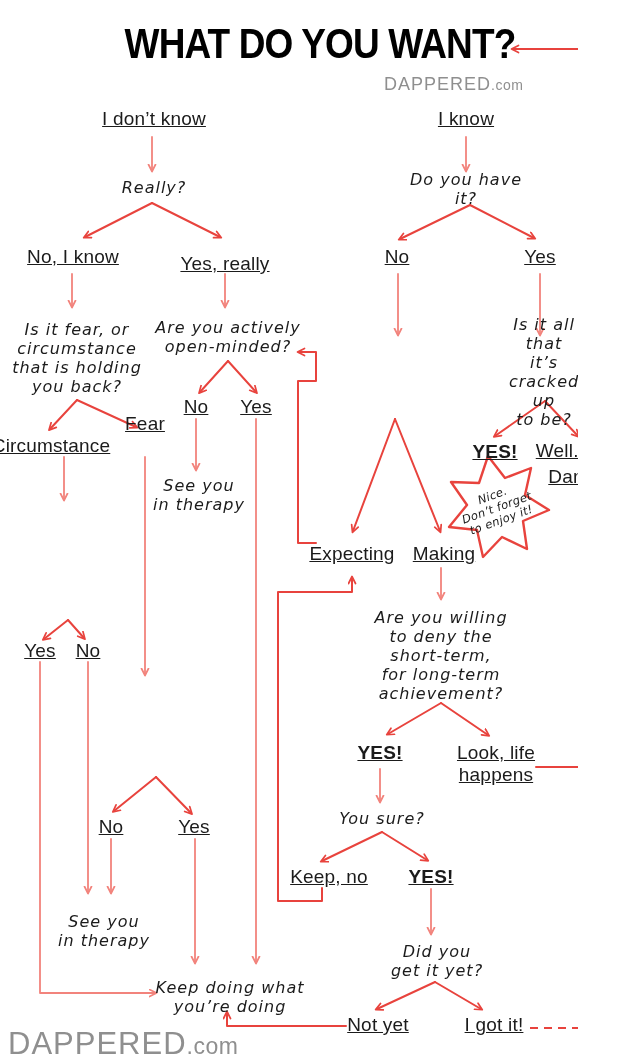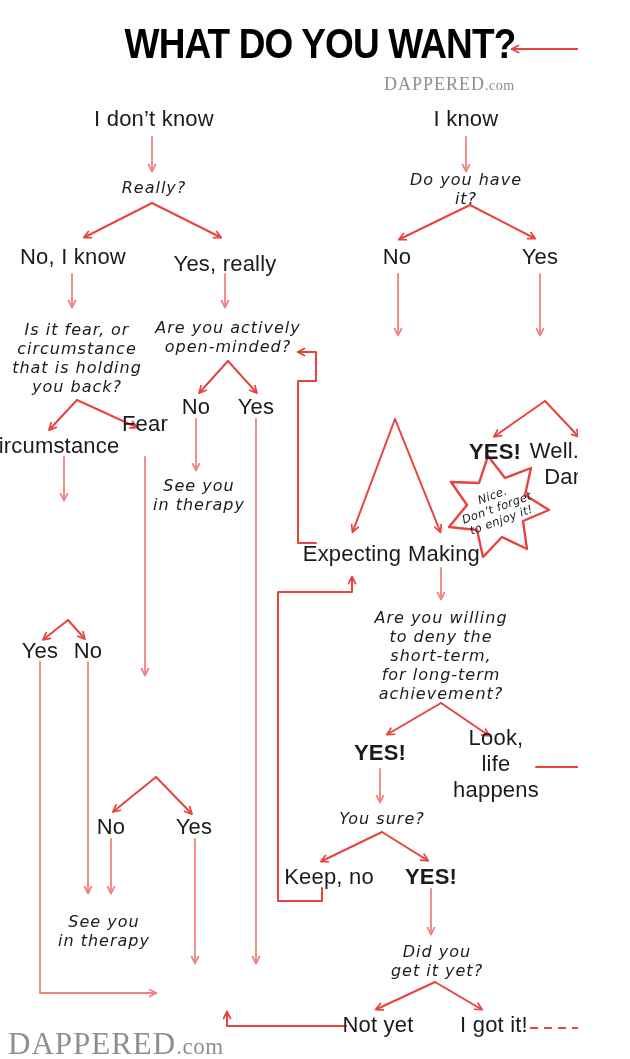--- a/index.html
+++ b/index.html
@@ -13,32 +13,32 @@
           font-family:"Liberation Sans",sans-serif;}
   svg{position:absolute;left:0;top:0;}
   .ln{fill:none;stroke:var(--line-red);stroke-width:2;stroke-linecap:round;stroke-linejoin:round;}
   .lnl{fill:none;stroke:var(--line-light);stroke-width:1.8;stroke-linecap:round;stroke-linejoin:round;}
   .lnd{fill:none;stroke:var(--line-red);stroke-width:2;stroke-dasharray:8 6;stroke-linecap:butt;}
   .mkred{fill:none;stroke:var(--line-red);stroke-width:1.7;stroke-linecap:round;stroke-linejoin:round;}
   .mklight{fill:none;stroke:var(--line-light);stroke-width:1.7;stroke-linecap:round;stroke-linejoin:round;}
   .starshape{fill:#ffffff;stroke:var(--line-red);stroke-width:2.4;stroke-linejoin:round;}
   .node{position:absolute;transform:translate(-50%,-50%);text-align:center;
         white-space:pre-line;color:var(--text-black);}
-  .sans{font-family:"Liberation Sans",sans-serif;font-size:22px;letter-spacing:.2px;}
+  .sans{font-family:"Liberation Sans",sans-serif;font-size:19px;letter-spacing:.2px;text-decoration:underline;}
   .sans.b{font-weight:bold;}
   .hand{font-family:"DejaVu Sans",sans-serif;font-style:italic;font-size:16px;
         line-height:19px;letter-spacing:1px;}
   .startext{font-family:"DejaVu Sans",sans-serif;font-style:italic;font-size:11.5px;
         line-height:13px;letter-spacing:.3px;transform:translate(-50%,-50%) rotate(-20deg);}
   .title{position:absolute;left:320px;top:43px;transform:translate(-50%,-50%);
          white-space:nowrap;color:#000;}
   .title span{display:inline-block;transform:scaleX(.86);
          font-family:"Liberation Sans",sans-serif;font-weight:900;
          font-size:43px;letter-spacing:-1px;}
-  .brand{position:absolute;font-family:Liberation Serif, serif;color:var(--brand-gray);
+  .brand{position:absolute;font-family:Liberation Sans, sans-serif;color:var(--brand-gray);
          letter-spacing:1px;white-space:nowrap;}
   .brand-top{left:384px;top:74px;font-size:18px;}
   .brand-top .tld{font-size:14px;letter-spacing:.5px;}
   .brand-bottom{left:8px;top:1026px;font-size:31px;}
   .brand-bottom .tld{font-size:23px;letter-spacing:.5px;}
 </style>
 </head>
 <body>
 
 <div id="canvas">
@@ -123,25 +123,30 @@
   <div class="node sans" style="left:51px;top:446px">Circumstance</div>
   <div class="node sans" style="left:145px;top:424px">Fear</div>
   <div class="node hand" style="left:199px;top:495px">See you
 in therapy</div>
   <div class="node sans" style="left:40px;top:651px">Yes</div>
   <div class="node sans" style="left:88px;top:651px">No</div>
   <div class="node sans" style="left:111px;top:827px">No</div>
   <div class="node sans" style="left:194px;top:827px">Yes</div>
   <div class="node hand" style="left:104px;top:931px">See you
 in therapy</div>
+  <div class="node hand" style="left:230px;top:997px">Keep doing what
+you’re doing</div>
 
   <div class="node sans" style="left:466px;top:119px">I know</div>
   <div class="node hand" style="left:466px;top:189px">Do you have it?</div>
   <div class="node sans" style="left:397px;top:257px">No</div>
   <div class="node sans" style="left:540px;top:257px">Yes</div>
+  <div class="node hand" style="left:544px;top:372px">Is it all that
+it’s cracked up
+to be?</div>
   <div class="node sans b" style="left:495px;top:452px">YES!</div>
   <div class="node sans" style="left:575px;top:451px">Well...No</div>
   <div class="node sans" style="left:574px;top:477px">Damn</div>
   <div class="node startext" style="left:497px;top:508px">Nice.
 Don’t forget
 to enjoy it!</div>
   <div class="node sans" style="left:352px;top:554px">Expecting</div>
   <div class="node sans" style="left:444px;top:554px">Making</div>
   <div class="node hand" style="left:441px;top:655px">Are you willing
 to deny the

